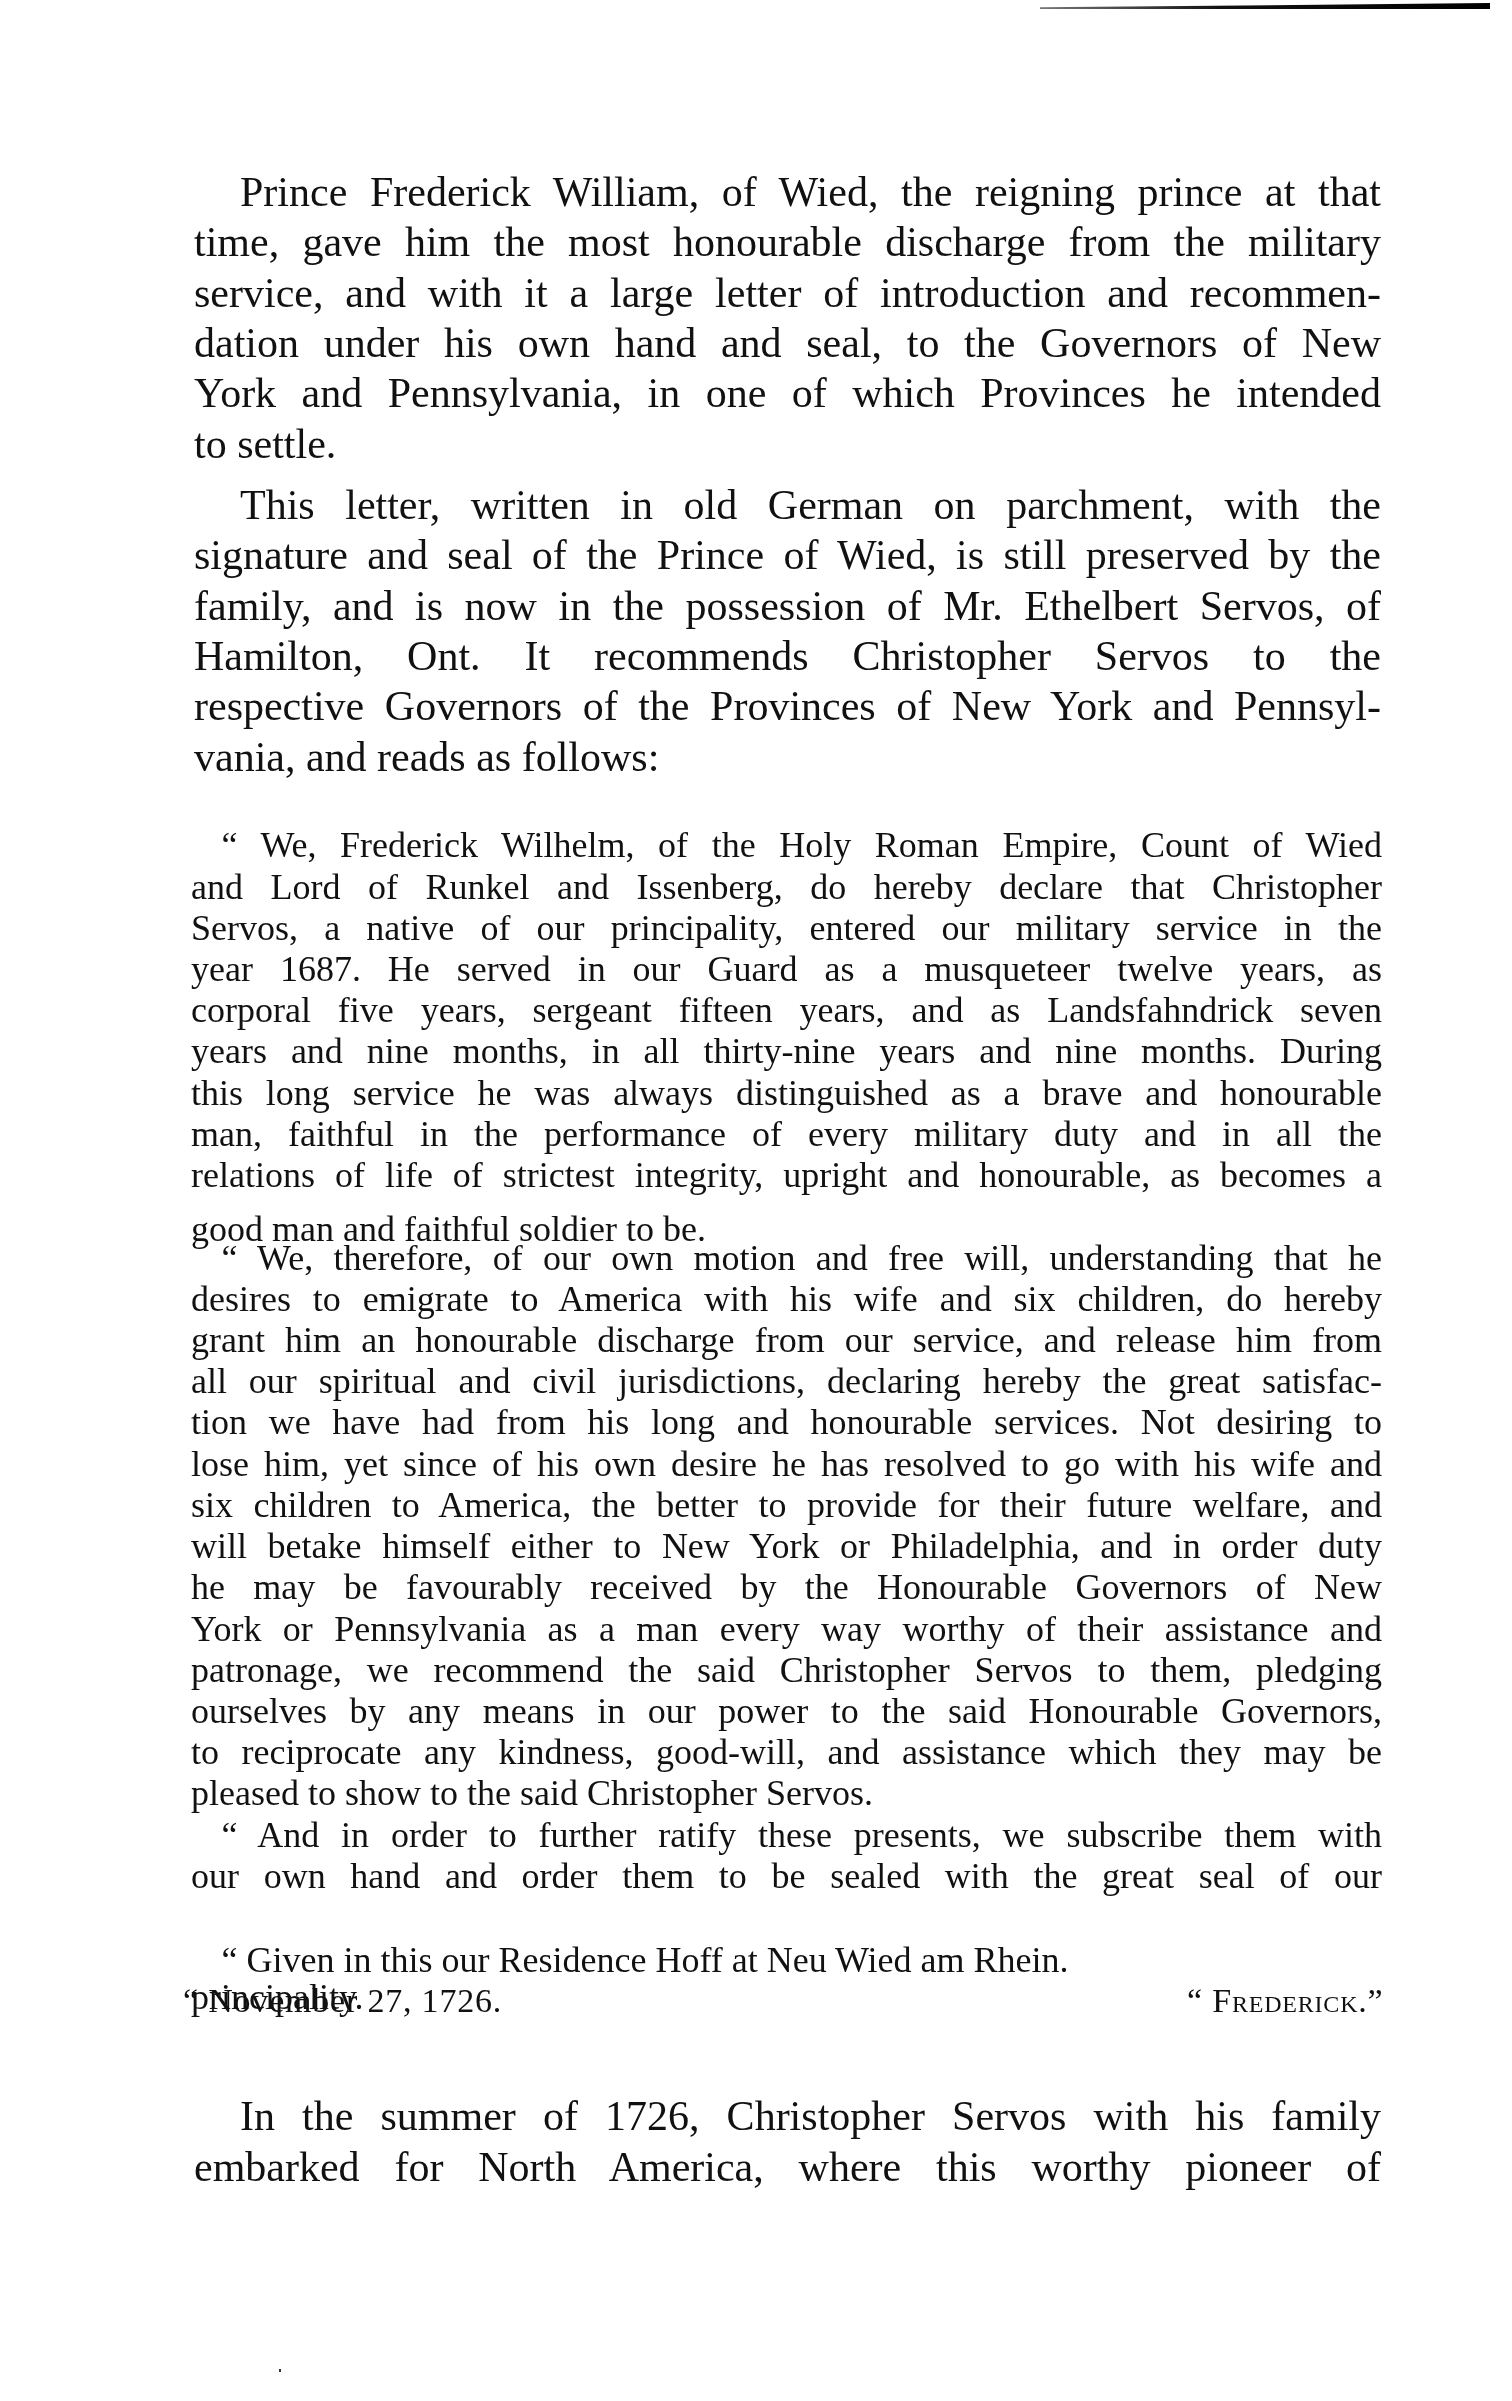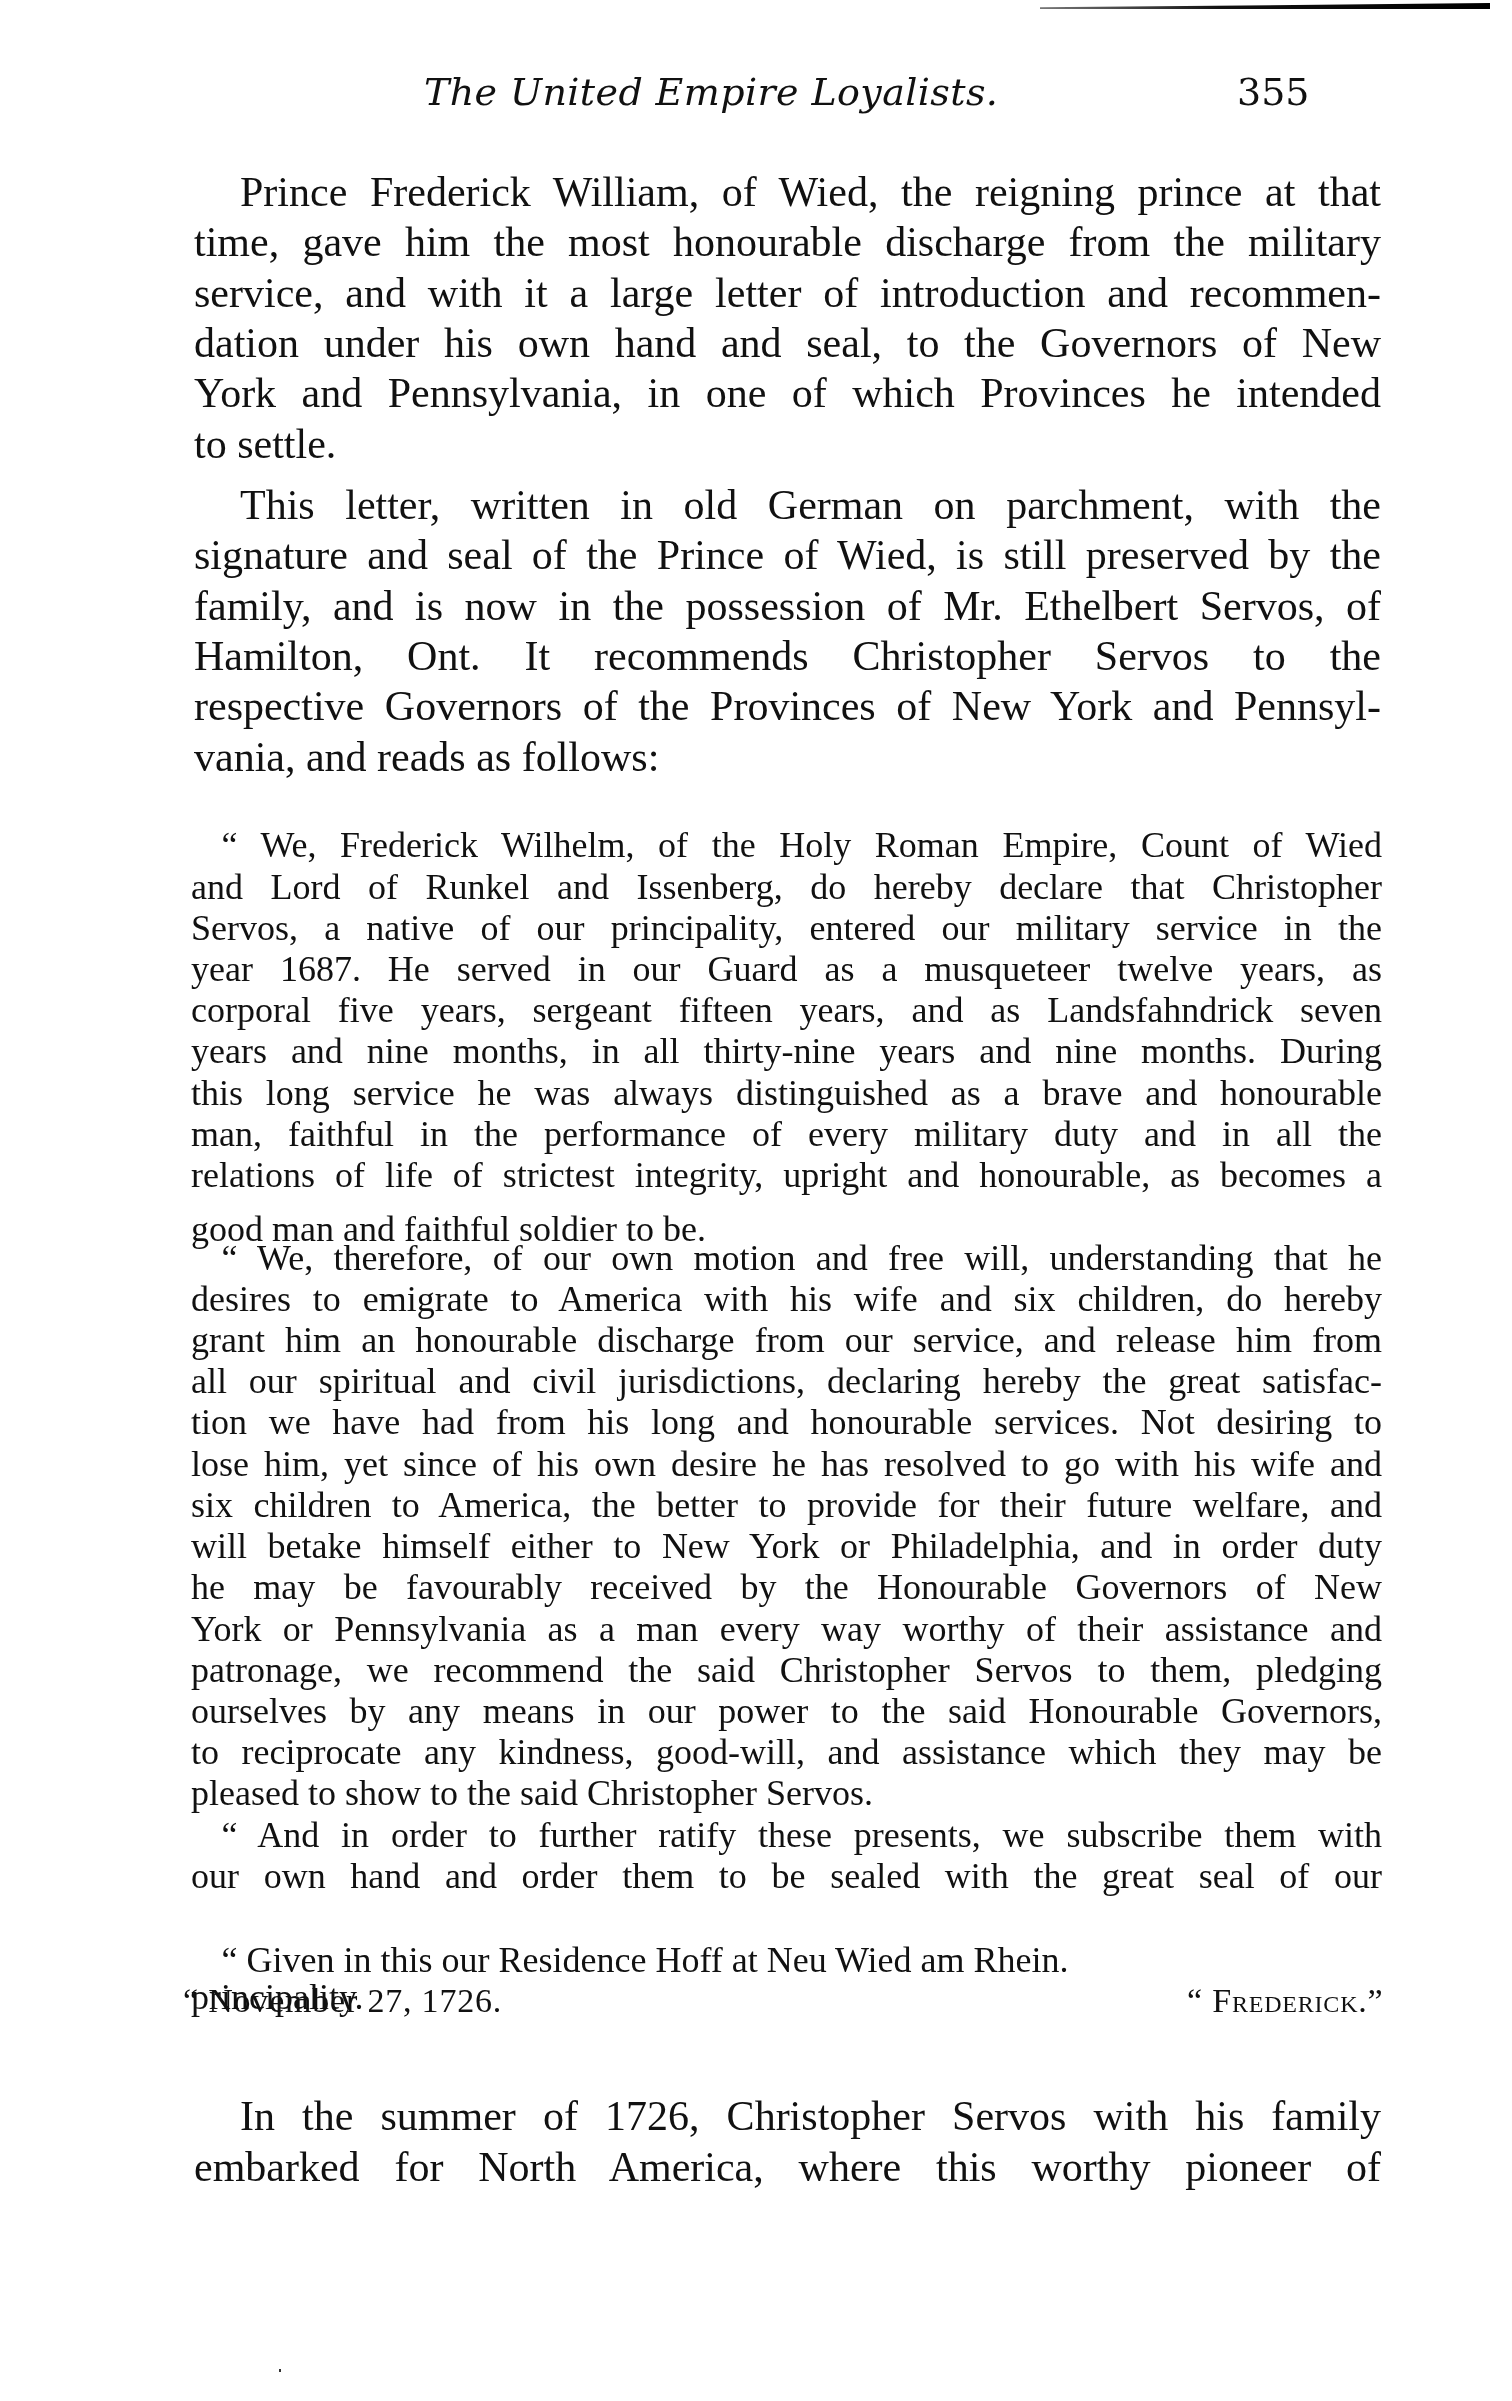--- a/index.html
+++ b/index.html
@@ -19,24 +19,20 @@
   .smallcaps { font-variant: small-caps; }
   .speck { position: absolute; left: 279px; top: 2369px; width: 2.3px; height: 3.1px; background: #333; }
 </style>
 </head>
 <body>
 
 <div class="page">
 
   <div class="rule"></div>
 
-  <div class="header">
-    <span class="running-title">The United Empire Loyalists.</span>
-    <span class="page-number">355</span>
-  </div>
 
   <div>
     <div class="line body-line indent-b" style="top:168px">Prince Frederick William, of Wied, the reigning prince at that</div>
     <div class="line body-line" style="top:218px">time, gave him the most honourable discharge from the military</div>
     <div class="line body-line" style="top:269px">service, and with it a large letter of introduction and recommen-</div>
     <div class="line body-line" style="top:319px">dation under his own hand and seal, to the Governors of New</div>
     <div class="line body-line" style="top:369px">York and Pennsylvania, in one of which Provinces he intended</div>
     <div class="line body-line last" style="top:420px">to settle.</div>
   </div>
 

